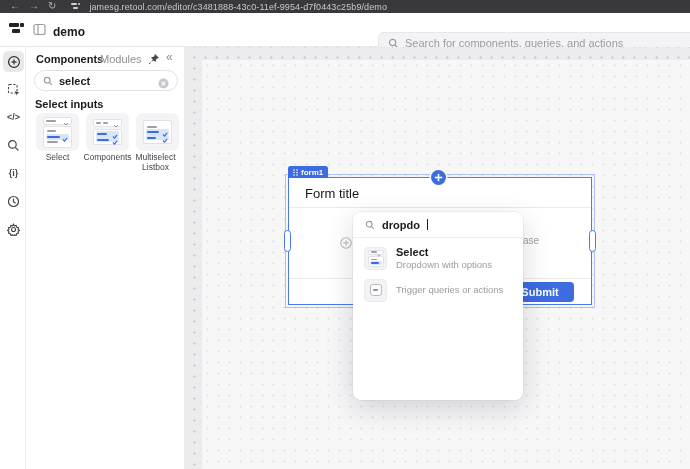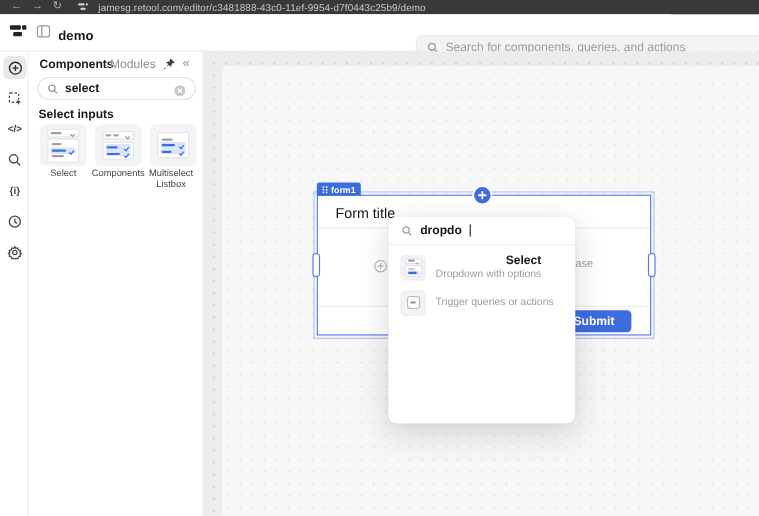--- a/index.html
+++ b/index.html
@@ -97,22 +97,22 @@
   .hint-frag { position:absolute; left:234px; top:57px; font-size:10px; color:#9c9ca2; }
   .submit-btn { position:absolute; left:217px; top:104px; width:68px; height:20px; background:#3c6ce0;
                 color:#fff; border:none; border-radius:4px; font-size:11px; font-weight:bold;
                 font-family:"Liberation Sans",sans-serif; cursor:pointer; }
   .handle { position:absolute; width:7px; height:22px; background:#fff; border:1.5px solid #4b79f2;
             border-radius:4px; top:52px; cursor:ew-resize; }
   .handle.left { left:-5px; }
   .handle.right { right:-5px; }
 
   
-  .popup { position:absolute; left:168px; top:150px; width:170px; height:188px; background:#fff;
-           border-radius:8px; box-shadow:0 8px 28px rgba(20,20,40,.16), 0 0 0 1px rgba(0,0,0,.04); z-index:10;text-align:right; }
+  .popup { position:absolute; left:168px; top:165px; width:170px; height:188px; background:#fff;
+           border-radius:8px; box-shadow:0 8px 28px rgba(20,20,40,.16), 0 0 0 1px rgba(0,0,0,.04); z-index:10; }
   .popup-search { display:flex; align-items:center; gap:7px; height:26px; padding:0 12px;
                   border-bottom:1px solid #ededef; }
   .popup-search-text { font-size:11px; font-weight:bold; color:#1b1b1f; }
   .caret { width:1px; height:11px; background:#1b1b1f; display:inline-block; }
   .popup-item { display:flex; align-items:center; gap:9px; padding:5px 11px; height:32px; cursor:pointer; }
   .item-icon { width:23px; height:23px; border-radius:4px; background:#f3f3f6; border:1px solid #ececef;
                display:flex; align-items:center; justify-content:center; flex:none; }
   .item-title { font-size:11px; font-weight:bold; color:#1b1b1f; line-height:1.2; }
   .item-sub { font-size:9.5px; color:#9b9ba1; line-height:1.2; }
   .btn-mini { width:12px; height:12px; border:1px solid #b9b9c0; border-radius:3px; background:#fbfbfc;

